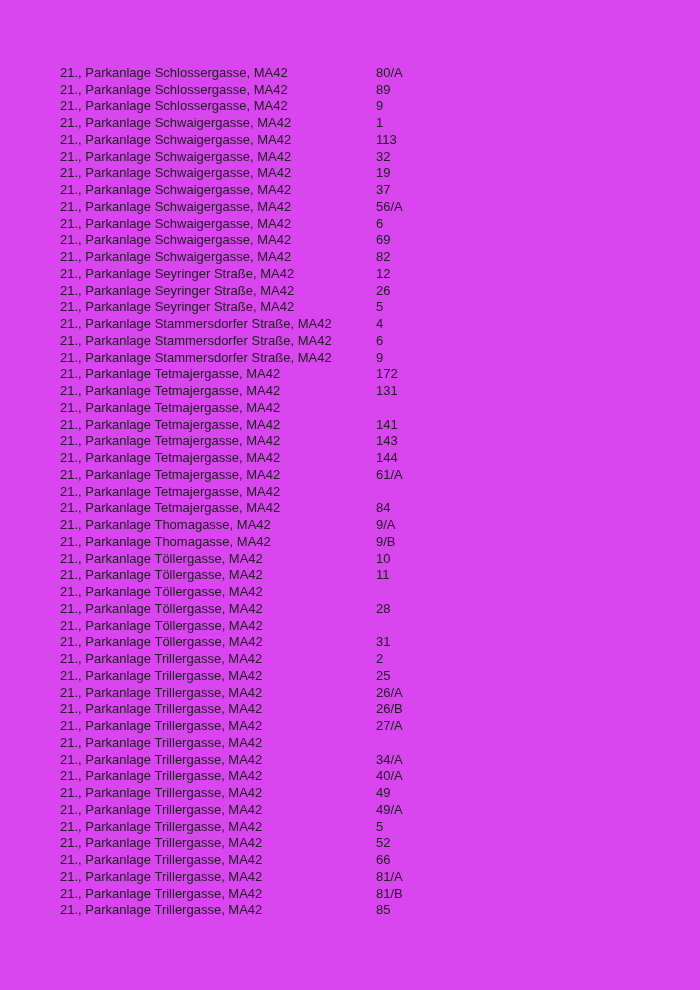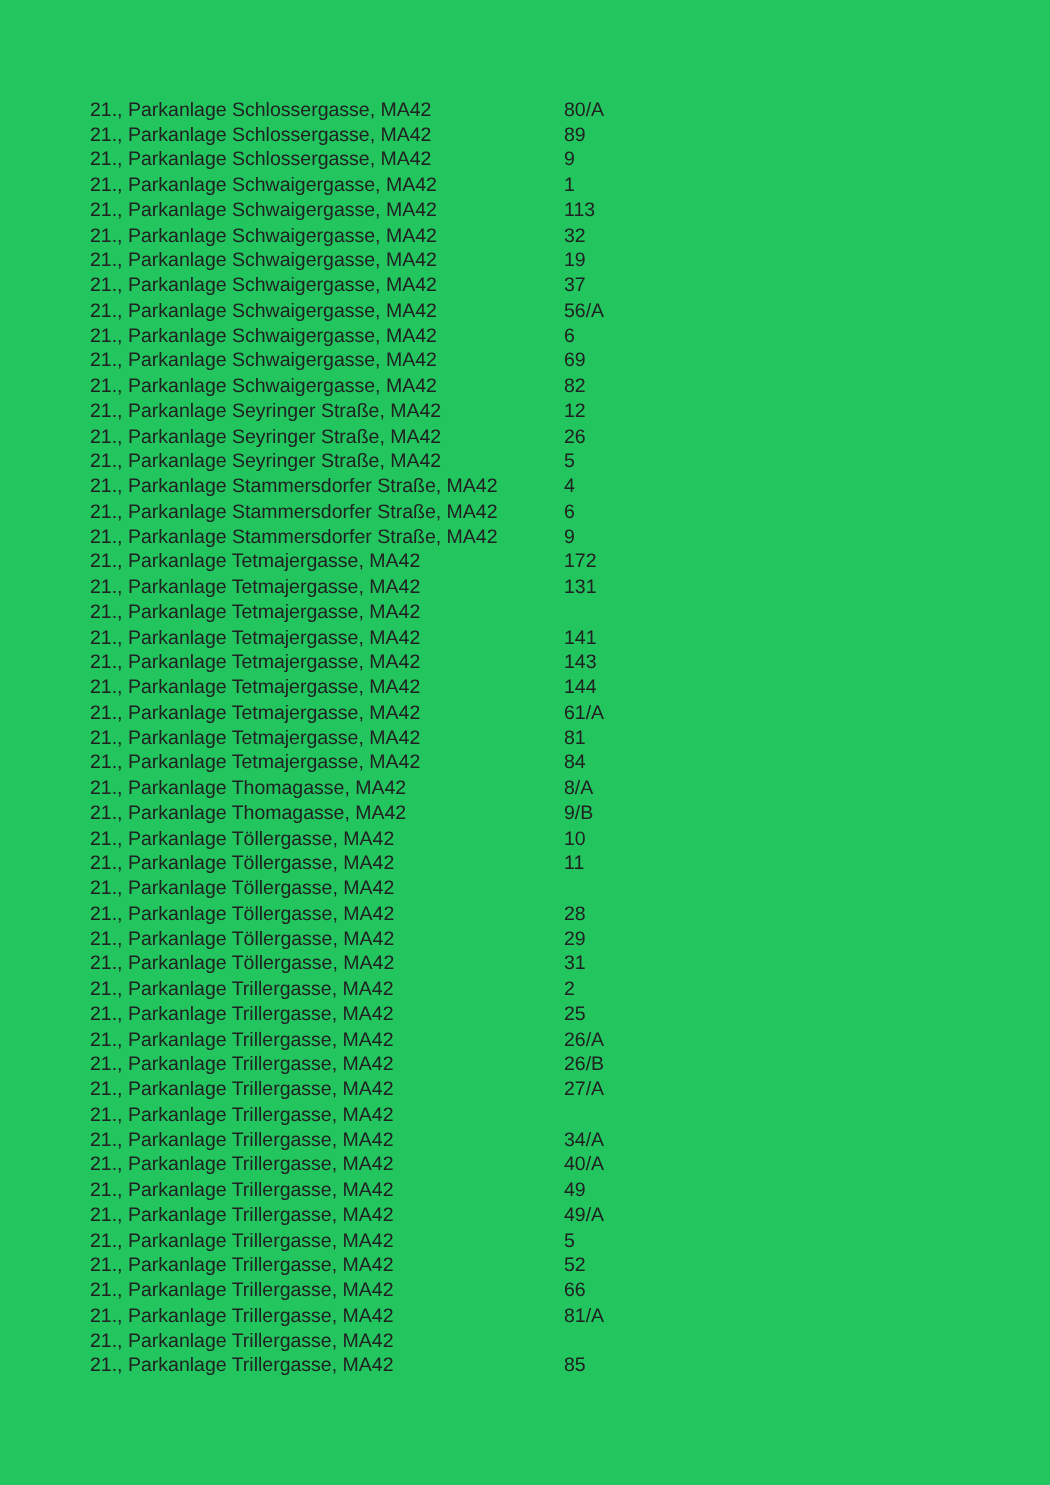--- a/index.html
+++ b/index.html
@@ -4,21 +4,21 @@
 <style>
   html, body {
     margin: 0;
     padding: 0;
     background: #ffffff;
   }
   .page {
     position: relative;
     width: 700px;
     height: 990px;
-    background: #22c55e;
+    background: #d946ef;
     overflow: hidden;
     font-family: "Liberation Sans", "DejaVu Sans", sans-serif;
   }
   .list {
     position: absolute;
     top: 64px;
     left: 60px;
     width: 600px;
   }
   .row {
@@ -164,31 +164,30 @@
     <span class="cell value">144</span>
   </div>
 
   <div class="row">
     <span class="cell name">21., Parkanlage Tetmajergasse, MA42</span>
     <span class="cell value">61/A</span>
   </div>
 
   <div class="row">
     <span class="cell name">21., Parkanlage Tetmajergasse, MA42</span>
-    <span class="cell value">81</span>
   </div>
 
   <div class="row">
     <span class="cell name">21., Parkanlage Tetmajergasse, MA42</span>
     <span class="cell value">84</span>
   </div>
 
   <div class="row">
     <span class="cell name">21., Parkanlage Thomagasse, MA42</span>
-    <span class="cell value">8/A</span>
+    <span class="cell value">9/A</span>
   </div>
 
   <div class="row">
     <span class="cell name">21., Parkanlage Thomagasse, MA42</span>
     <span class="cell value">9/B</span>
   </div>
 
   <div class="row">
     <span class="cell name">21., Parkanlage Töllergasse, MA42</span>
     <span class="cell value">10</span>
@@ -203,21 +202,20 @@
     <span class="cell name">21., Parkanlage Töllergasse, MA42</span>
   </div>
 
   <div class="row">
     <span class="cell name">21., Parkanlage Töllergasse, MA42</span>
     <span class="cell value">28</span>
   </div>
 
   <div class="row">
     <span class="cell name">21., Parkanlage Töllergasse, MA42</span>
-    <span class="cell value">29</span>
   </div>
 
   <div class="row">
     <span class="cell name">21., Parkanlage Töllergasse, MA42</span>
     <span class="cell value">31</span>
   </div>
 
   <div class="row">
     <span class="cell name">21., Parkanlage Trillergasse, MA42</span>
     <span class="cell value">2</span>
@@ -282,20 +280,21 @@
     <span class="cell value">66</span>
   </div>
 
   <div class="row">
     <span class="cell name">21., Parkanlage Trillergasse, MA42</span>
     <span class="cell value">81/A</span>
   </div>
 
   <div class="row">
     <span class="cell name">21., Parkanlage Trillergasse, MA42</span>
+    <span class="cell value">81/B</span>
   </div>
 
   <div class="row">
     <span class="cell name">21., Parkanlage Trillergasse, MA42</span>
     <span class="cell value">85</span>
   </div>
 </div>
 </div>
 
 </body></html>

